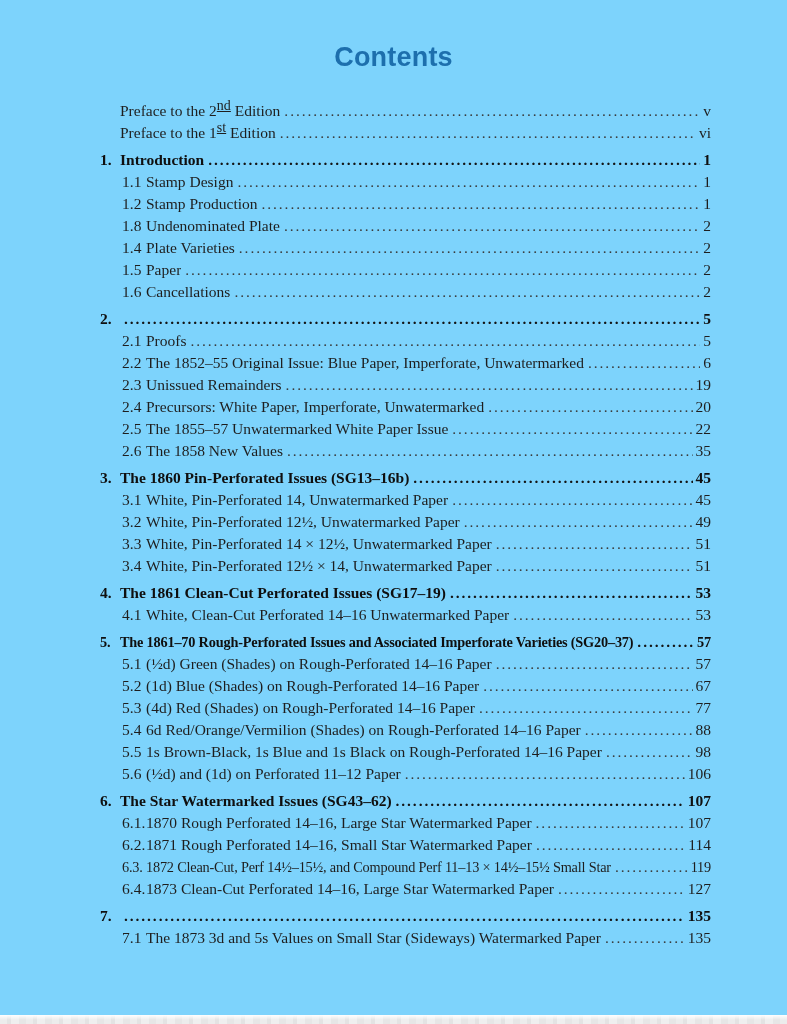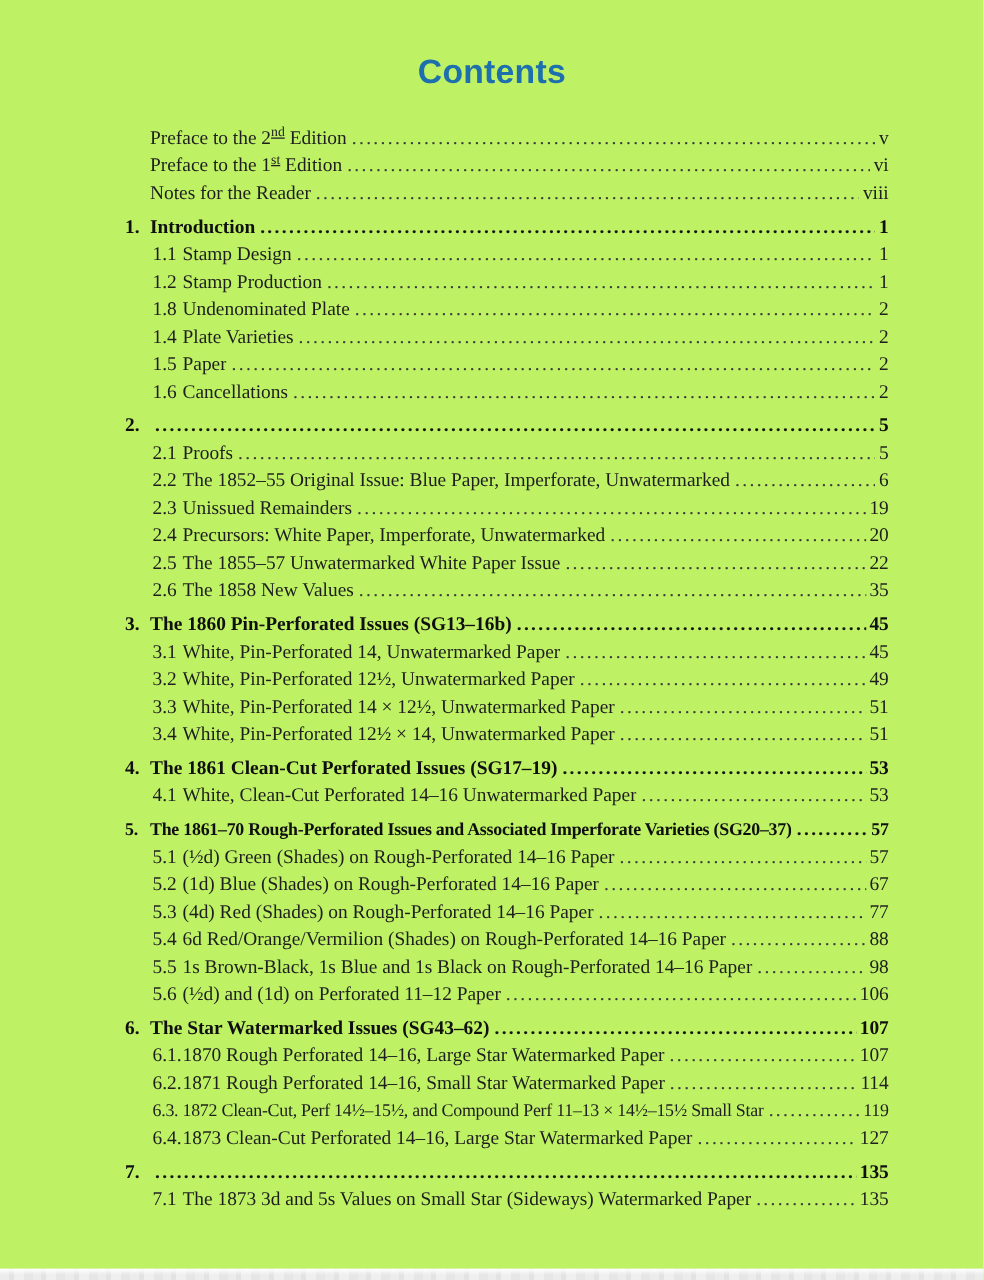--- a/index.html
+++ b/index.html
@@ -4,21 +4,21 @@
 <style>
   html, body {
     margin: 0;
     padding: 0;
     background: #ffffff;
   }
   .page {
     position: relative;
     width: 787px;
     height: 1024px;
-    background: #bef264;
+    background: #7dd3fc;
     overflow: hidden;
     font-family: "Liberation Serif", serif;
     color: #1e1e1e;
   }
   .title {
     margin: 0;
     padding-top: 42px;
     text-align: center;
     font-family: "Liberation Sans", sans-serif;
     font-size: 27px;
@@ -50,21 +50,21 @@
     min-width: 0;
     overflow: hidden;
   }
   .row.tight .txt,
   .row.tight .num,
   .row.tight .pg {
     font-size: 14.3px;
     letter-spacing: -0.2px;
   }
   sup {
-    font-size: 11px;
+    font-size: 14px;
     line-height: 0;
     text-decoration: underline;
   }
   .leader {
     flex: 1 1 8px;
     min-width: 6px;
     overflow: hidden;
     margin: 0 3px 0 4px;
     color: #3a3a3a;
   }
@@ -96,25 +96,20 @@
       <div class="row front">
     <span class="txt"><span class="pre">Preface to the 2</span><sup class="sup">nd</sup><span class="post"> Edition</span></span>
     <span class="leader"></span>
     <span class="pg">v</span>
   </div>
       <div class="row front">
     <span class="txt"><span class="pre">Preface to the 1</span><sup class="sup">st</sup><span class="post"> Edition</span></span>
     <span class="leader"></span>
     <span class="pg">vi</span>
   </div>
-      <div class="row front">
-    <span class="txt"><span class="pre">Notes for the Reader</span><span class="post"></span></span>
-    <span class="leader"></span>
-    <span class="pg">viii</span>
-  </div>
       <div class="row section">
     <span class="num">1.</span>
     <span class="txt">Introduction</span>
     <span class="leader"></span>
     <span class="pg">1</span>
   </div>
       <div class="row sub">
     <span class="num">1.1</span>
     <span class="txt">Stamp Design</span>
     <span class="leader"></span>

